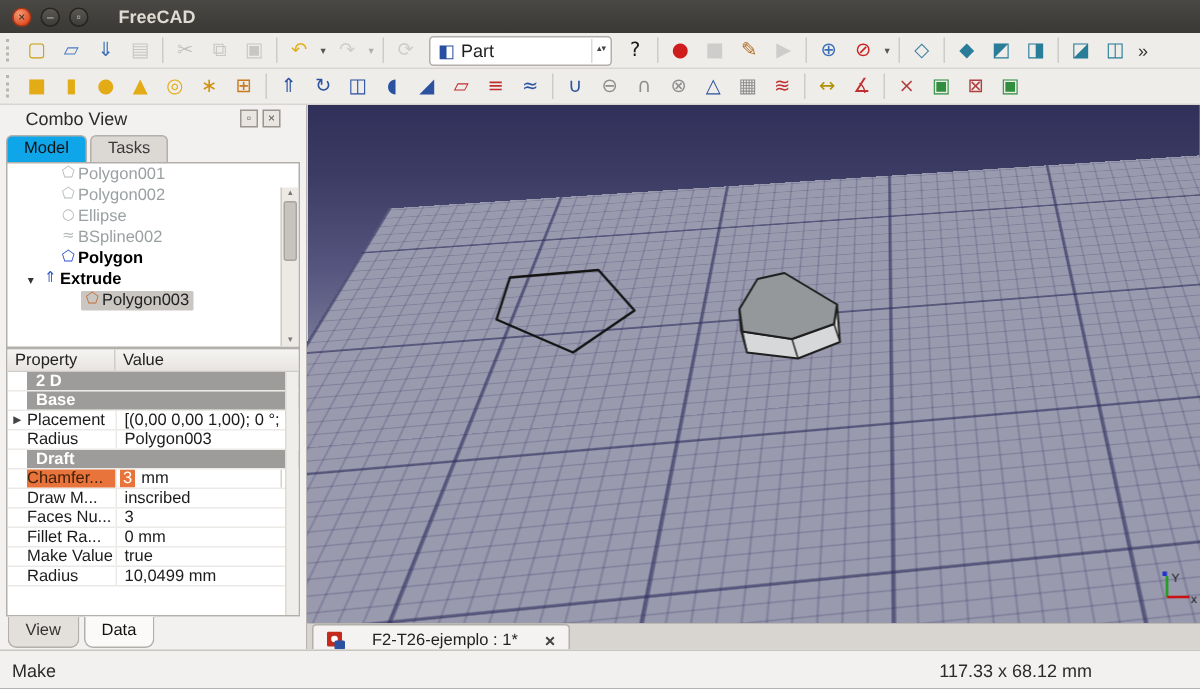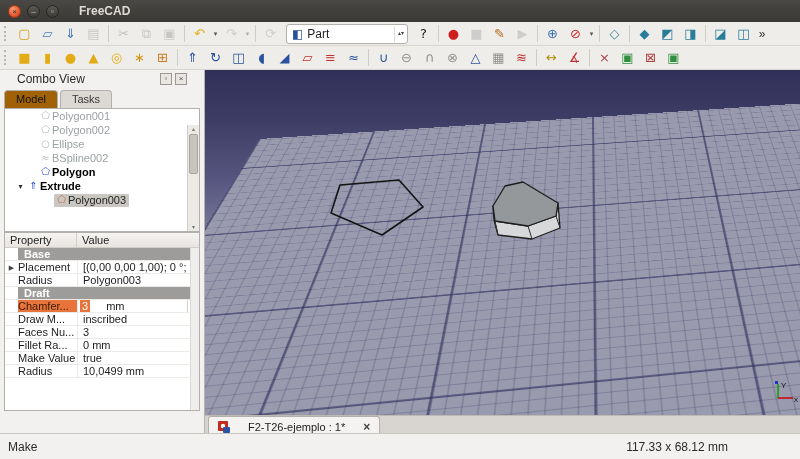--- a/index.html
+++ b/index.html
@@ -39,21 +39,21 @@
   
   .left-panel { position:absolute; left:0; top:70px; width:205px; height:363px;
     background:#F2F1F0; border-right:1px solid #B7B3AF; }
   .panel-header { height:18px; display:flex; align-items:center; padding:0 17px; font-size:12px; color:#2b2b2b; }
   .panel-header .sp { flex:1; }
   .ph-btn { width:12px; height:12px; border:1px solid #9b968f; background:#e9e6e2; font-size:8px;
     line-height:10px; text-align:center; color:#555; margin-left:3px; }
   .panel-tabs { display:flex; padding:2px 4px 0; height:20px; gap:2px; align-items:flex-end; }
   .ptab { padding:2px 11px 3px; font-size:11px; border:1px solid #b3afab; border-bottom:none;
     border-radius:4px 4px 0 0; background:#dcd8d4; color:#3a3a3a; }
-  .ptab.active { background:#a16207; color:#111; }
+  .ptab.active { background:#0ea5e9; color:#111; }
 
   .tree-box { position:absolute; top:38px; left:4px; right:4px; height:124px; background:#fff;
     border:1px solid #b3afab; overflow:hidden; }
   .tree-header { height:16px; background:linear-gradient(#f6f4f2,#e7e4e1); border-bottom:1px solid #d0ccc8;
     font-size:11px; padding:1px 5px; color:#333; }
   .tree-row { display:flex; align-items:center; height:14px; font-size:11px; white-space:nowrap; }
   .tree-row .exp { width:11px; font-size:8px; color:#333; text-align:center; flex:none; }
   .tree-row .cell { display:flex; align-items:center; padding:0 3px 0 1px; height:13px; }
   .tree-row.selected .cell { background:#cac7c3; border-radius:1px; }
   .tree-row .ticon { width:13px; font-size:10px; line-height:1; text-align:center; flex:none;
@@ -76,21 +76,21 @@
   .prow { display:flex; height:13px; border-bottom:1px solid #eceae7; align-items:stretch; }
   .gut { width:13px; font-size:7px; color:#444; text-align:center; line-height:13px; flex:none; }
   .pname { width:59px; overflow:hidden; white-space:nowrap; line-height:13px; color:#1c1c1c; }
   .pval { flex:1; padding-left:5px; overflow:hidden; white-space:nowrap; line-height:13px;
     border-left:1px solid #eceae7; color:#1c1c1c; }
   .prow.group .gname { flex:1; background:#9d9c9a; color:#fff; font-weight:bold; padding-left:6px;
     line-height:13px; }
   .prow.editing .pname { background:#E8743C; color:#40200a; }
   .pval.edit { display:flex; padding:0; align-items:center; }
   .pval.edit .selv { background:#E8743C; color:#fff; padding:0 2px; margin-left:2px; line-height:12px; }
-  .pval.edit .unit { flex:1; padding-left:16px; }
+  .pval.edit .unit { flex:1; padding-left:4px; }
   .spinner { width:12px; border-left:1px solid #d5d1cd; display:flex; flex-direction:column;
     align-items:center; justify-content:center; font-size:6px; line-height:1; color:#333; height:13px; }
   .prop-scroll { position:absolute; right:0; top:15px; bottom:0; width:9px; background:#F0EEEA;
     border-left:1px solid #ddd9d5; }
 
   .bottom-tabs { position:absolute; bottom:1px; left:5px; height:21px; display:flex; gap:3px; }
   .btab { padding:3px 11px; font-size:11px; border:1px solid #b3afab; border-top:none;
     border-radius:0 0 6px 6px; background:#e3e0dc; color:#333; }
   .btab.active { background:#fbfaf9; color:#111; }
 
@@ -387,20 +387,24 @@
     </div>
 
     <div class="prop-box">
       <div class="prop-header">
         <span class="c1">Property</span>
         <span class="c2">Value</span>
       </div>
       <div id="prop-rows">
           <div class="prow group">
             <span class="gut"></span>
+            <span class="gname">2 D</span>
+          </div>
+          <div class="prow group">
+            <span class="gut"></span>
             <span class="gname">Base</span>
           </div>
           <div class="prow">
             <span class="gut">▶</span>
             <span class="pname">Placement</span>
             <span class="pval">[(0,00 0,00 1,00); 0 °; (0 m...</span>
           </div>
           <div class="prow">
             <span class="gut"></span>
             <span class="pname">Radius</span>
@@ -441,20 +445,24 @@
           </div>
           <div class="prow">
             <span class="gut"></span>
             <span class="pname">Radius</span>
             <span class="pval">10,0499 mm</span>
           </div>
         </div>
       <div class="prop-scroll"></div>
     </div>
 
+    <div class="bottom-tabs">
+      <div class="btab">View</div>
+      <div class="btab active">Data</div>
+    </div>
   </div>
 
   <div class="viewport">
     <div class="grid-plane"></div>
     <svg id="scene" class="scene" width="595" height="345" viewBox="0 0 595 345">
         <polygon points="135,115 194,110 218,137 177,165 126,143" fill="none" stroke="#141414" stroke-width="1.6" stroke-linejoin="round"></polygon>
         <polygon points="288,136 289,150 293,165 327,169 355,158 353,133 351,146 323,156 290,151" fill="#d6d8da" stroke="#1e1e1e" stroke-width="1.3" stroke-linejoin="round"></polygon>
         <polygon points="300,116 318,112 353,133 351,146 323,156 290,151 288,136" fill="#95989b" stroke="#1e1e1e" stroke-width="1.3" stroke-linejoin="round"></polygon>
         <line x1="290" y1="151" x2="293" y2="165" stroke="#2a2a2a" stroke-width="1"></line>
         <line x1="323" y1="156" x2="327" y2="169" stroke="#2a2a2a" stroke-width="1"></line>

